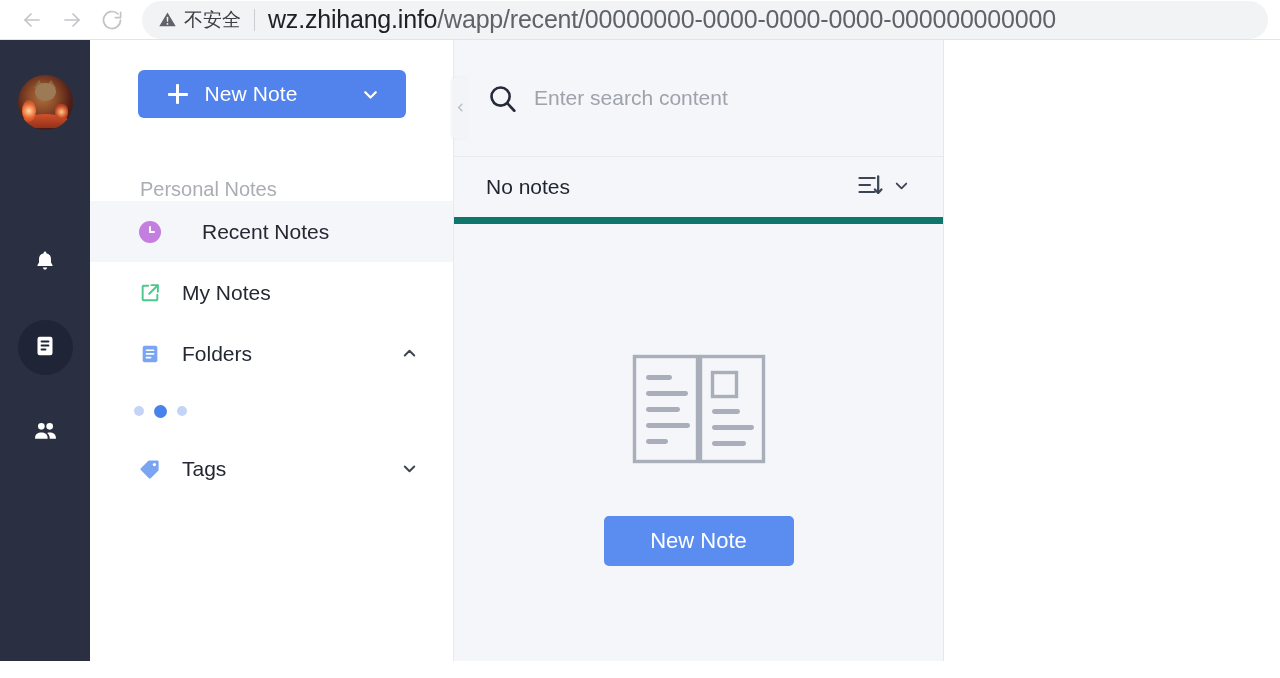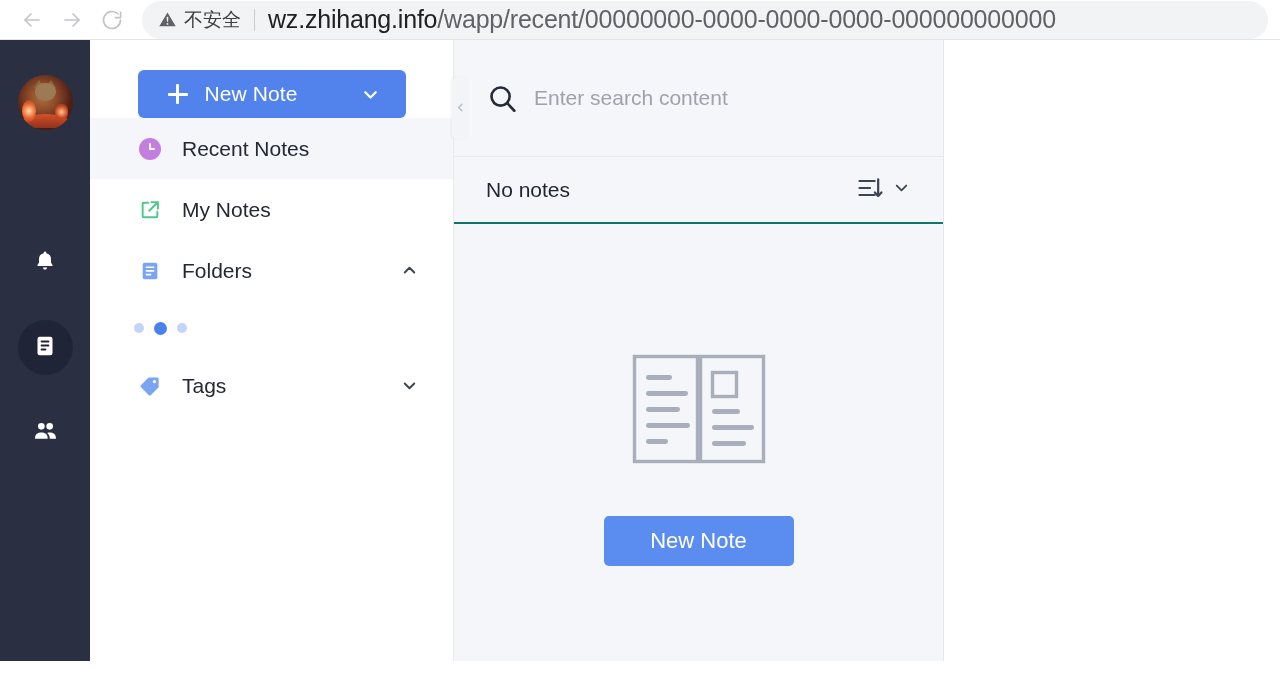--- a/index.html
+++ b/index.html
@@ -157,21 +157,21 @@
     font-size: 20px;
     color: #aaadb4;
   }
 
   .nav-item {
     height: 61px;
     display: flex; align-items: center;
     padding-left: 48px; padding-right: 34px;
     cursor: pointer;
   }
-  .nav-item.selected { background: #f4f6f9; }
+  .nav-item.selected { background: #f4f6f9; gap: 20px; }
   .nav-ico {
     width: 24px; height: 24px; flex: 0 0 24px;
     display: flex; align-items: center; justify-content: center;
   }
   .nav-label {
     margin-left: 20px;
     font-size: 21px; color: #232832;
   }
   .nav-caret { margin-left: auto; display: flex; color: #3e4350; }
 
@@ -232,21 +232,21 @@
     font-size: 21px; color: #2a2f3a;
     margin-left: 15px; width: 330px;
     font-family: "Liberation Sans", sans-serif;
   }
   #search-input::placeholder { color: #9ea2ab; }
 
   #list-header {
     height: 67px; flex: 0 0 67px;
     display: flex; align-items: center;
     padding: 0 32px;
-    border-bottom: 2px solid #0f766e;
+    border-bottom: 7px solid #0f766e;
   }
   #list-count { font-size: 21px; color: #1e2430; }
   #sort-control {
     margin-left: auto; display: flex; align-items: center; gap: 8px;
     color: #3d4453; cursor: pointer;
   }
 
   #empty-state {
     flex: 1 1 auto;
     display: flex; flex-direction: column;
@@ -360,20 +360,21 @@
     <button id="new-note-btn">
       <span id="new-note-plus"></span>
       <span id="new-note-label">New Note</span>
       <span id="new-note-caret">
         <svg width="21" height="21" viewBox="0 0 24 24" fill="none" stroke="#fff" stroke-width="2.6" stroke-linecap="round" stroke-linejoin="round">
             <path d="M6 9.5l6 6 6-6"></path>
           </svg>
       </span>
     </button>
 
+    <div id="section-title">Personal Notes</div>
 
     <div class="nav-item selected">
       <span class="nav-ico">
           <span class="clock-ico"></span>
         </span>
       <span class="nav-label">Recent Notes</span>
     </div>
 
     <div class="nav-item">
       <span class="nav-ico">

